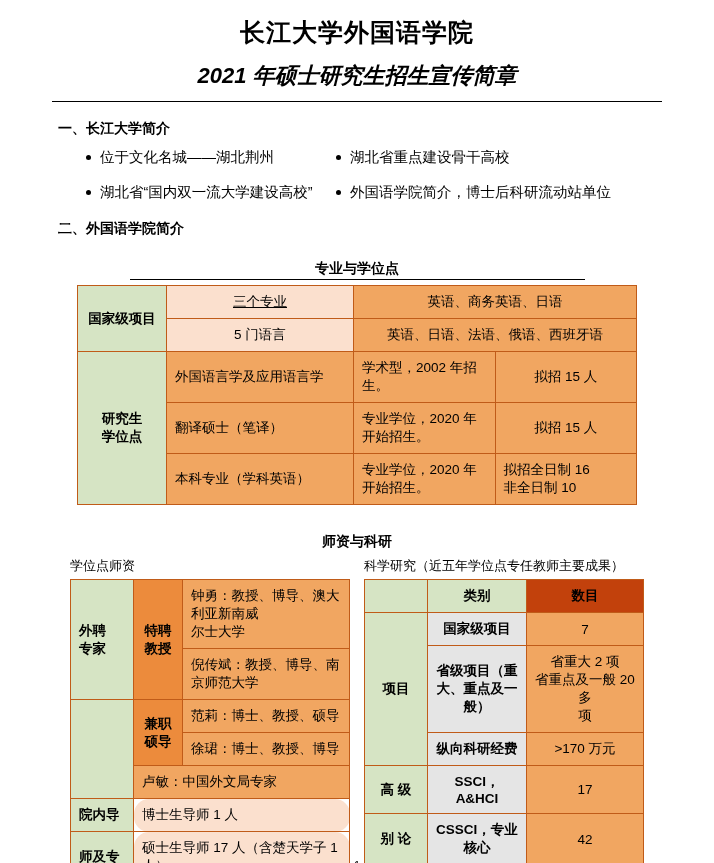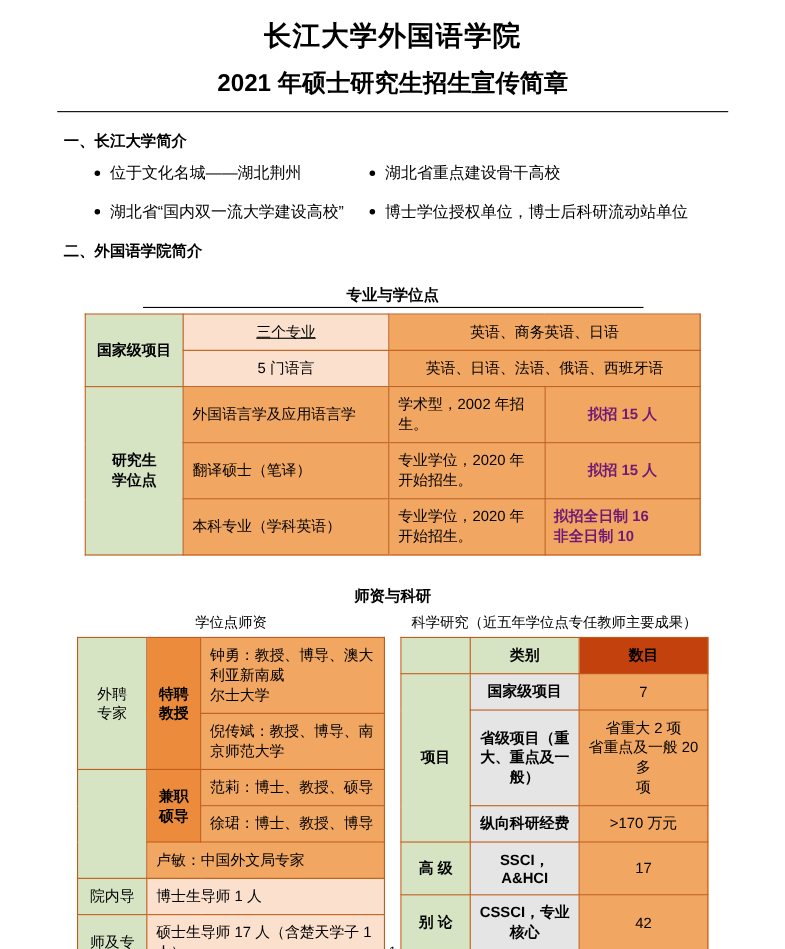--- a/index.html
+++ b/index.html
@@ -29,20 +29,21 @@
     font-weight: bold;
     letter-spacing: 1px;
     margin-top: 16px;
   }
   .doc-subtitle {
     text-align: center;
     font-size: 22px;
     font-weight: bold;
     margin-top: 12px;
     padding-bottom: 6px;
+    font-style: italic;
   }
   .title-rule {
     width: 610px;
     margin: 4px auto 0 auto;
     border-bottom: 1px solid #000;
   }
 
   
   .section-heading {
     font-size: 14px;
@@ -115,71 +116,71 @@
   }
   .cell-peach {
     background: #fbe0ce;
   }
   .cell-orange {
     background: #f1a661;
   }
   .t-center { text-align: center; }
   .t-left { text-align: left; }
   .red-bold {
-    color: #701a75;
-    font-weight: bold;
+    color: #000000;
+    font-weight: normal;
   }
   .dashed-right {
     border-right: 1px dashed #ffffff !important;
   }
 
   
   .lower {
     display: flex;
     justify-content: center;
     gap: 14px;
     margin-top: 6px;
   }
   .lower-col { }
   .col-caption {
-    text-align: center;
     font-size: 13px;
     margin-bottom: 4px;
   }
 
   
   .faculty-table {
     width: 280px;
   }
   .faculty-table td {
     font-size: 12px;
     padding: 5px 6px;
     border: 1px solid #c05b18;
   }
   .fac-label {
     background: #d6e4c4;
-    font-weight: normal;
-    text-align: center;
+    font-weight: bold;
+    text-align: left;
     font-size: 13px;
     width: 46px;
   }
   .fac-sub {
     background: #ec8b3c;
     font-weight: bold;
     text-align: center;
     font-size: 12px;
     width: 32px;
   }
   .fac-body {
     background: #f1a661;
     text-align: left;
   }
   .fac-body-light {
     background: #fbe0ce;
     text-align: left;
+    border-radius: 15px;
   }
 
   
   .research-table {
     width: 280px;
   }
   .research-table td {
     font-size: 12px;
     padding: 5px 6px;
     border: 1px solid #c05b18;
@@ -241,21 +242,21 @@
         <span>湖北省重点建设骨干高校</span>
       </div>
     </div>
     <div class="bullet-row">
       <div class="bullet-col c1">
         <span class="dot"></span>
         <span>湖北省“国内双一流大学建设高校”</span>
       </div>
       <div class="bullet-col c2">
         <span class="dot"></span>
-        <span>博士学位授权单位，博士后科研流动站单位</span>
+        <span>外国语学院简介，博士后科研流动站单位</span>
       </div>
     </div>
   </div>
 
   <div class="section-heading">二、外国语学院简介</div>
 
   <div class="table-caption">专业与学位点</div>
   <div class="caption-underline"></div>
 
   <table class="doc-table majors-table">

